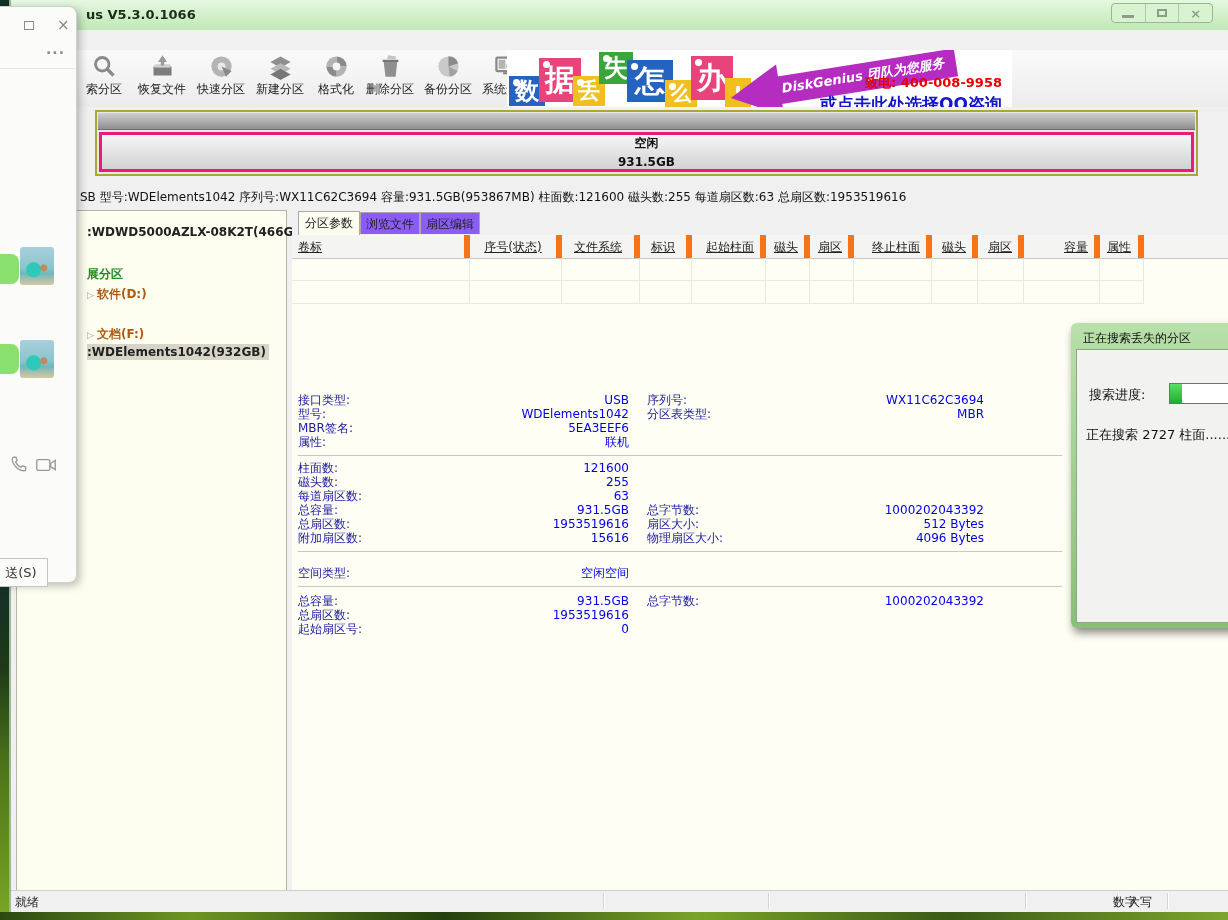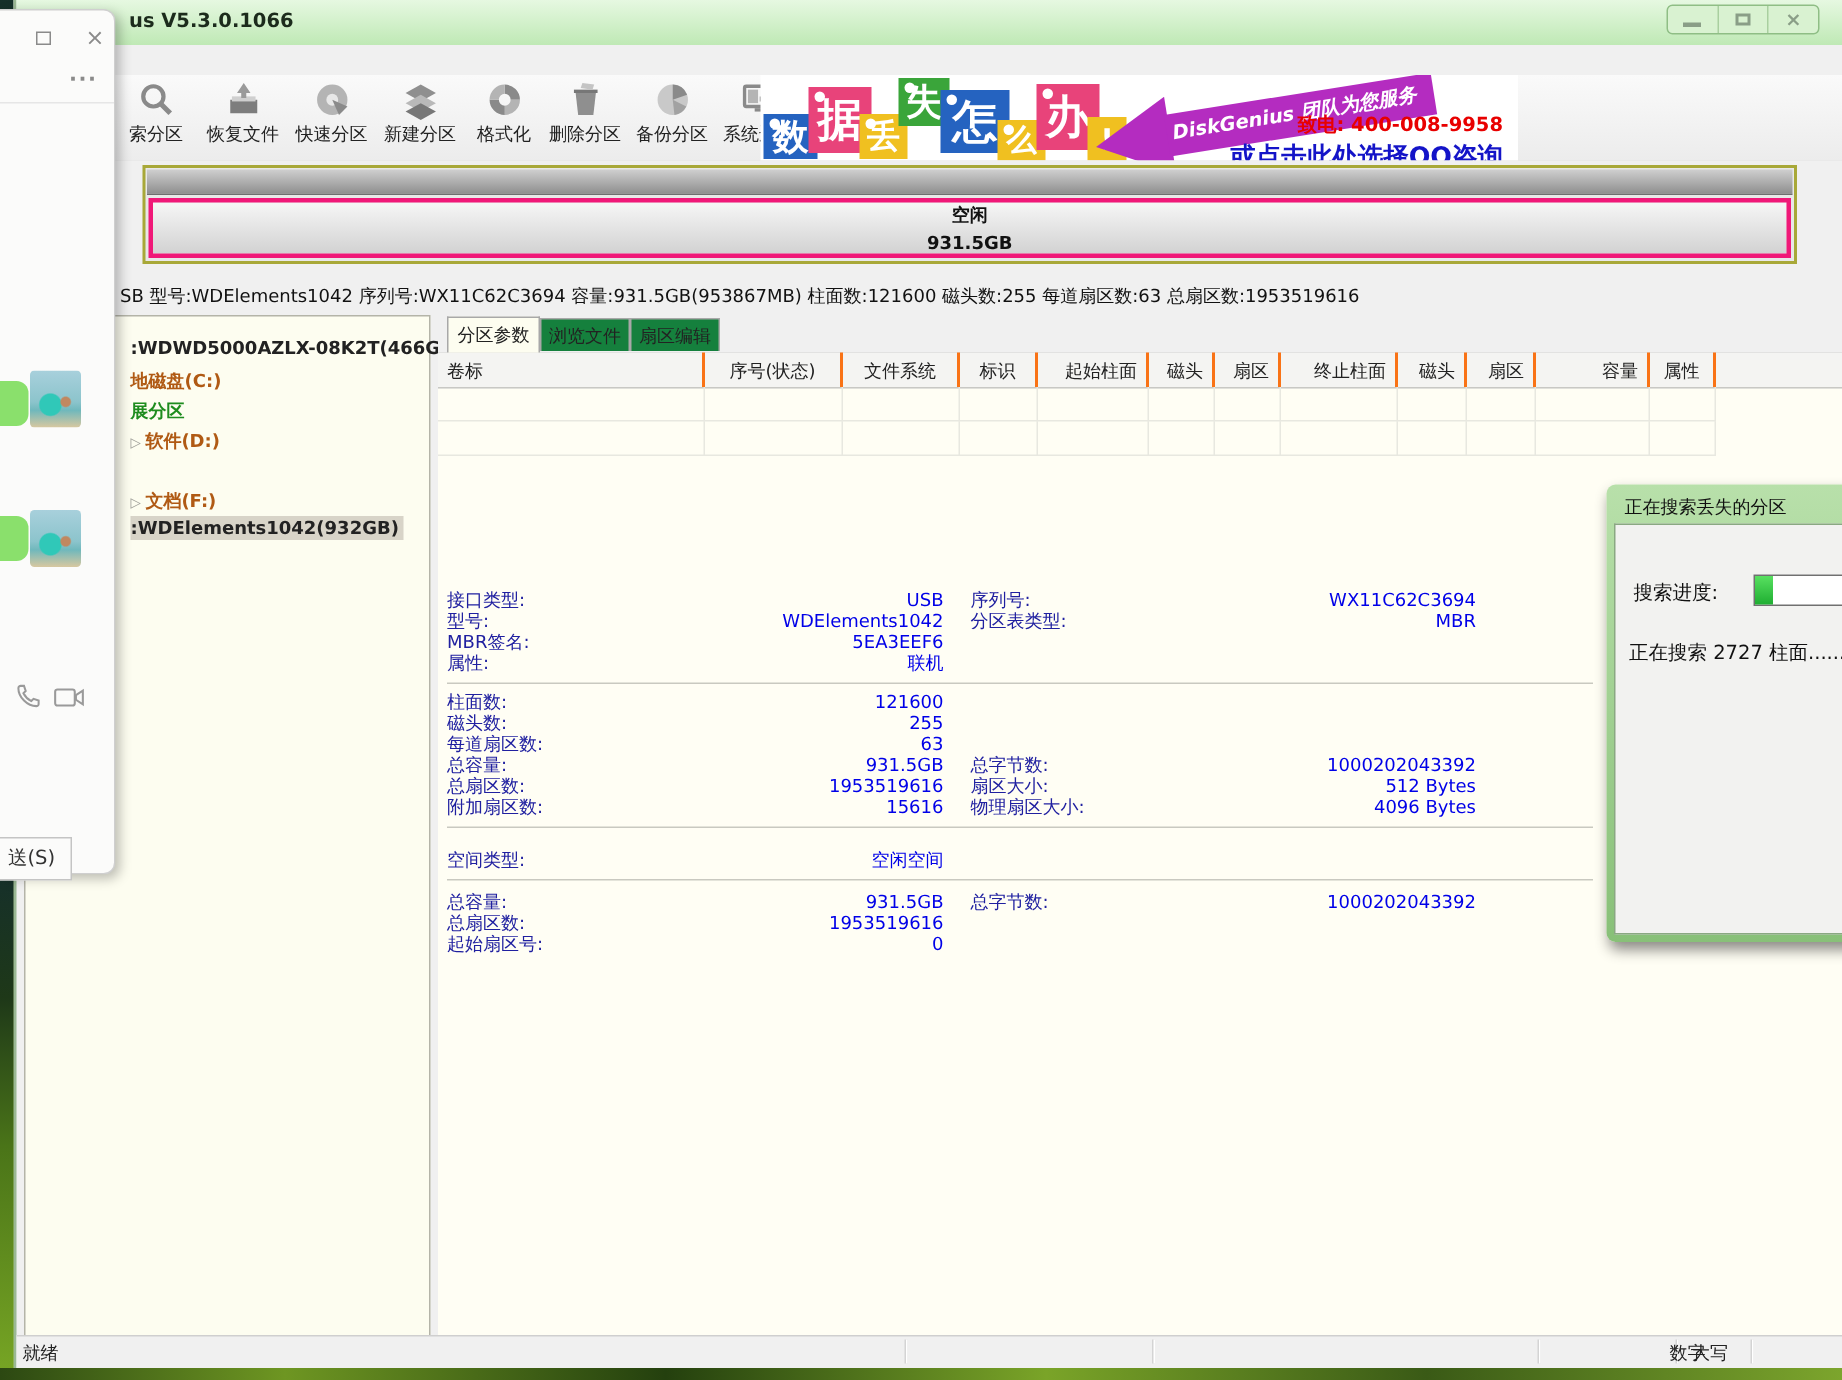--- a/index.html
+++ b/index.html
@@ -82,29 +82,29 @@
   .titem .txt{margin-left:70px;}
   .titem.disk .txt{font-weight:bold; color:#222;}
   .titem.part .txt{color:#b05a14; font-weight:bold;}
   .titem.ext  .txt{color:#1e8c1e; font-weight:bold;}
   .titem.sel  .txt{font-weight:bold; color:#222; background:#d8d4c8; padding:1px 3px 1px 0;}
   .texp{color:#a0a09a; font-size:9px; margin-right:3px;}
 
   #rightpane{position:absolute; left:281px; top:0; right:0; bottom:0; background:#fffef4;}
   #tabsrow{position:absolute; left:0; top:0; width:100%; height:25px; background:#f0f0f0; border-bottom:1px solid #b0b0b0;}
   .tab{position:absolute; top:2px; height:22px; line-height:22px; text-align:center; font-size:12px;
-       border:1px solid #a8a8a8; border-bottom:none; background:#15803d; color:#222; box-sizing:border-box;}
+       border:1px solid #a8a8a8; border-bottom:none; background:#8b5cf6; color:#222; box-sizing:border-box;}
   .tab.active{background:#fdfdf0; height:24px; top:1px; z-index:2;}
   #tab0{left:6px; width:62px;}
   #tab1{left:68px; width:60px;}
   #tab2{left:128px; width:60px;}
 
   #grid-header{position:absolute; left:0; top:25px; width:100%; height:23px; background:#f4f4f2;
        border-bottom:1px solid #c8c8c4; display:flex; font-size:12px; color:#222;}
-  .hc{box-sizing:border-box; border-right:2px solid #f97316; padding:4px 6px 0 6px; white-space:nowrap; overflow:hidden;}
+  .hc{box-sizing:border-box; border-right:6px solid #f97316; padding:4px 6px 0 6px; white-space:nowrap; overflow:hidden;text-decoration:underline;}
   .row{position:absolute; left:0; width:100%; height:23px; display:flex;}
   .rc{box-sizing:border-box; border-right:1px solid #e8e8e0; border-bottom:1px solid #e8e8e0; height:100%;}
   .w1{width:178px;} .w2{width:92px;} .w3{width:78px;} .w4{width:52px;} .w5{width:74px;}
   .w6{width:44px;} .w7{width:44px;} .w8{width:78px;} .w9{width:46px;} .w10{width:46px;}
   .w11{width:76px;} .w12{width:44px;}
   .al{text-align:left;} .ac{text-align:center;} .ar{text-align:right;}
 
   
   .inforow{position:absolute; height:14px; font-size:12px; line-height:14px; white-space:nowrap;}
   .lab{color:#2020a0;}
@@ -283,21 +283,20 @@
     </div>
 
     <div id="diskinfo">
       <span>SB  型号:WDElements1042  序列号:WX11C62C3694  容量:931.5GB(953867MB)  柱面数:121600  磁头数:255  每道扇区数:63  总扇区数:1953519616</span>
     </div>
 
     <div id="content">
 
       <div id="tree">
         <div class="titem disk" style="top:11px"><span class="txt">:WDWD5000AZLX-08K2T(466GB)</span></div>
-        <div class="titem part" style="top:33px"><span class="txt">地磁盘(C:)</span></div>
         <div class="titem ext" style="top:53px"><span class="txt">展分区</span></div>
         <div class="titem part" style="top:73px"><span class="txt"><span class="texp">▷</span><span>软件(D:)</span></span></div>
         <div class="titem part" style="top:113px"><span class="txt"><span class="texp">▷</span><span>文档(F:)</span></span></div>
         <div class="titem sel" style="top:131px"><span class="txt">:WDElements1042(932GB)</span></div>
       </div>
 
       <div id="rightpane">
         <div id="tabsrow">
           <div id="tab0" class="tab active">分区参数</div>
           <div id="tab1" class="tab">浏览文件</div>

